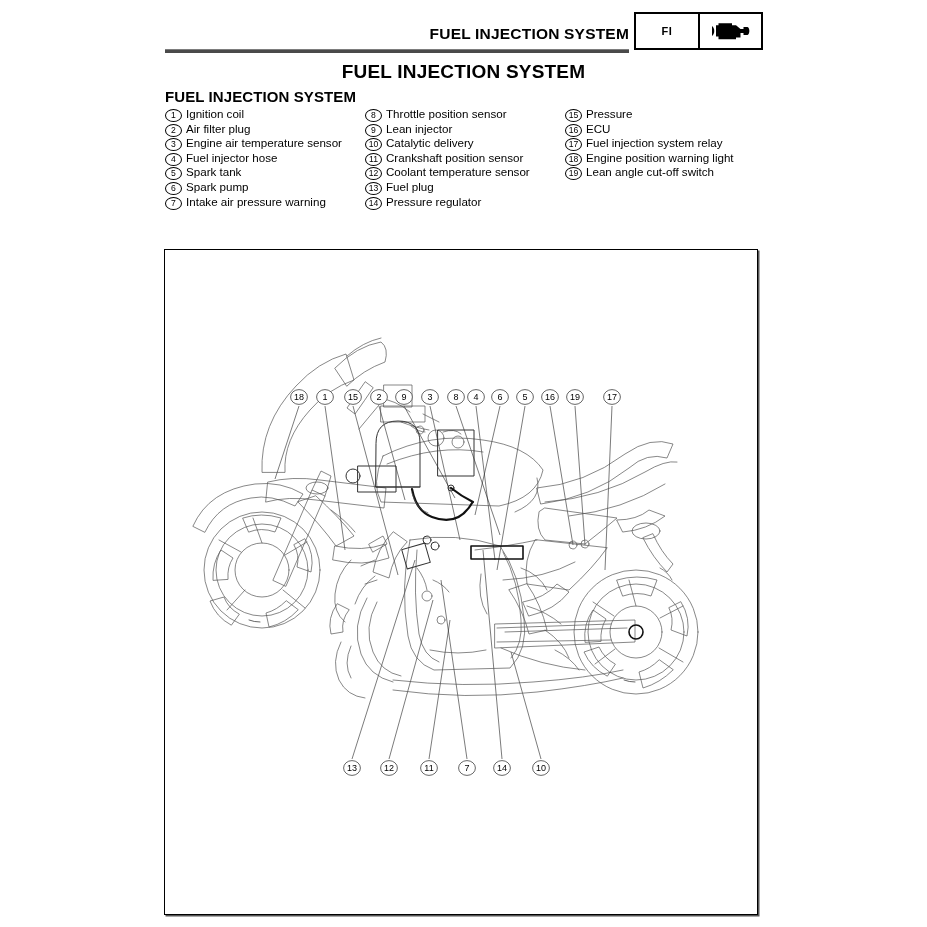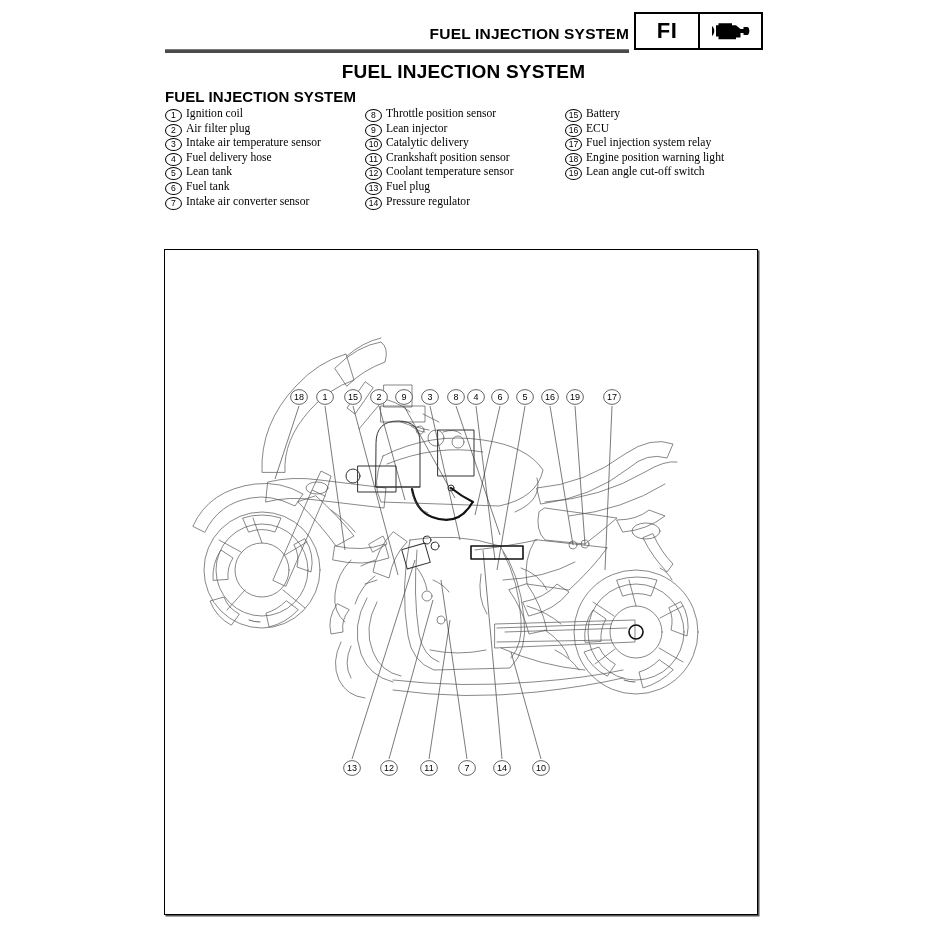--- a/index.html
+++ b/index.html
@@ -48,21 +48,21 @@
     border: 2px solid #000000;
     box-sizing: border-box;
     display: flex;
     background: #ffffff;
   }
   #header-tab-code {
     flex: 0 0 62px;
     display: flex;
     align-items: center;
     justify-content: center;
-    font-size: 22px;
+    font-size: 11px;
     font-weight: bold;
     border-right: 2px solid #000;
     letter-spacing: 0.5px;
   }
   #header-tab-icon {
     flex: 1;
     display: flex;
     align-items: center;
     justify-content: center;
   }
@@ -115,21 +115,21 @@
     border-radius: 50%;
     font-size: 8.6px;
     text-align: center;
     margin-top: 2px;
     margin-right: 4px;
     padding: 0 0.5px;
     box-sizing: content-box;
     flex: 0 0 auto;
     font-family: "Liberation Sans", sans-serif;
   }
-  .legend-label { display: inline-block; font-family: Liberation Serif, serif; }
+  .legend-label { display: inline-block; }
 
   
   #diagram-frame {
     position: absolute;
     left: 164px; top: 249px;
     width: 594px; height: 666px;
     border: 1px solid #000000;
     box-shadow: 1.5px 1.5px 0 0 #555;
     box-sizing: border-box;
     background: #ffffff;
@@ -171,37 +171,37 @@
       <div class="legend-item">
         <span class="num-circle">1</span>
         <span class="legend-label">Ignition coil</span>
       </div>
       <div class="legend-item">
         <span class="num-circle">2</span>
         <span class="legend-label">Air filter plug</span>
       </div>
       <div class="legend-item">
         <span class="num-circle">3</span>
-        <span class="legend-label">Intake air temperature sensor</span>
+        <span class="legend-label">Engine air temperature sensor</span>
       </div>
       <div class="legend-item">
         <span class="num-circle">4</span>
-        <span class="legend-label">Fuel delivery hose</span>
+        <span class="legend-label">Fuel injector hose</span>
       </div>
       <div class="legend-item">
         <span class="num-circle">5</span>
-        <span class="legend-label">Lean tank</span>
+        <span class="legend-label">Spark tank</span>
       </div>
       <div class="legend-item">
         <span class="num-circle">6</span>
-        <span class="legend-label">Fuel tank</span>
+        <span class="legend-label">Spark pump</span>
       </div>
       <div class="legend-item">
         <span class="num-circle">7</span>
-        <span class="legend-label">Intake air converter sensor</span>
+        <span class="legend-label">Intake air pressure warning</span>
       </div>
     </div>
   <div class="legend-col" id="legend-col-2">
       <div class="legend-item">
         <span class="num-circle">8</span>
         <span class="legend-label">Throttle position sensor</span>
       </div>
       <div class="legend-item">
         <span class="num-circle">9</span>
         <span class="legend-label">Lean injector</span>
@@ -223,21 +223,21 @@
         <span class="legend-label">Fuel plug</span>
       </div>
       <div class="legend-item">
         <span class="num-circle">14</span>
         <span class="legend-label">Pressure regulator</span>
       </div>
     </div>
   <div class="legend-col" id="legend-col-3">
       <div class="legend-item">
         <span class="num-circle">15</span>
-        <span class="legend-label">Battery</span>
+        <span class="legend-label">Pressure</span>
       </div>
       <div class="legend-item">
         <span class="num-circle">16</span>
         <span class="legend-label">ECU</span>
       </div>
       <div class="legend-item">
         <span class="num-circle">17</span>
         <span class="legend-label">Fuel injection system relay</span>
       </div>
       <div class="legend-item">

